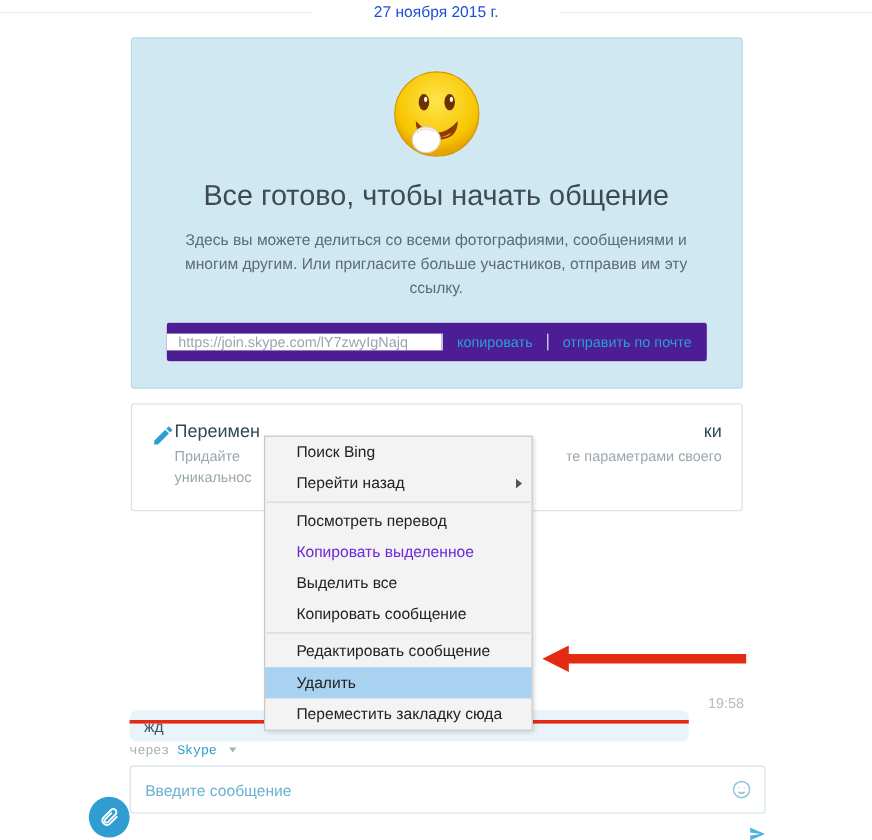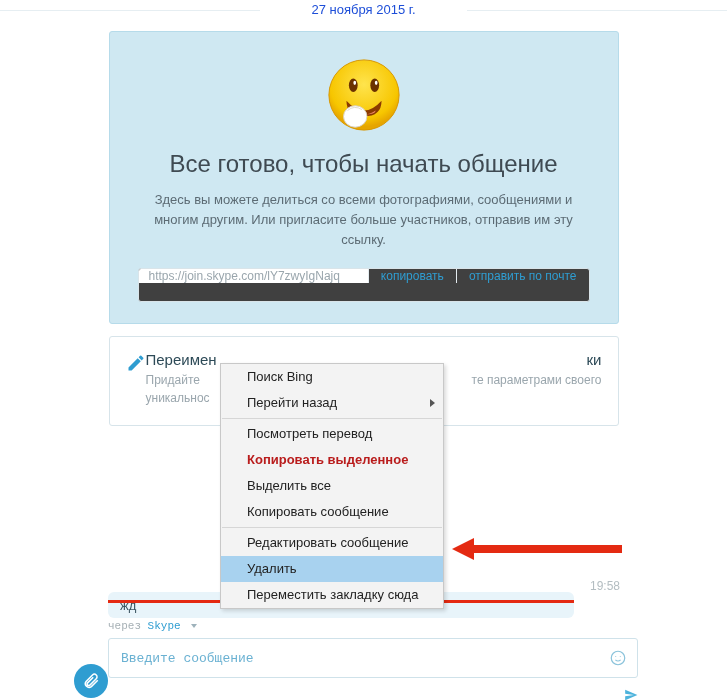--- a/index.html
+++ b/index.html
@@ -59,22 +59,22 @@
   }
   .welcome-body {
     font-size: 13px;
     line-height: 1.55;
     color: #5c6b74;
     margin-bottom: 18px;
     padding: 0 6px;
   }
   .link-bar {
     display: flex;
-    align-items: flex-start;
-    background: #404040;
+    align-items: center;
+    background: #4c1d95;
     border: 1px solid #d9e4e9;
     border-radius: 3px;
     height: 34px;
     overflow: hidden;
   }
   .link-bar input {
     flex: 1;
     border: none;
     padding: 0 10px;
     font-size: 12px;
@@ -122,21 +122,21 @@
     font-size: 13px;
     box-shadow: 2px 2px 4px rgba(0,0,0,0.15);
   }
   .cm-item {
     padding: 4px 18px 4px 26px;
     color: #222;
     cursor: default;
     position: relative;
     line-height: 18px;
   }
-  .cm-item.disabled { color: #b91c1c; font-weight: bold; }
+  .cm-item.disabled { color: #6d28d9; }
   .cm-item.has-sub::after {
     content: "";
     position: absolute;
     right: 8px; top: 50%;
     transform: translateY(-50%);
     border-style: solid;
     border-width: 4px 0 4px 5px;
     border-color: transparent transparent transparent #555;
   }
   .cm-item.highlight { background: #a8d2ef; }
@@ -225,21 +225,20 @@
     align-items: center;
     position: relative;
   }
   .composer input {
     border: none;
     outline: none;
     flex: 1;
     font-size: 13px;
     color: #1d4ed8;
     background: transparent;
-    font-family: Liberation Mono, monospace;
   }
   .composer input::placeholder { color: #6ab1d2; }
   .smile {
     position: absolute;
     right: 10px;
     top: 50%;
     transform: translateY(-50%);
     width: 18px; height: 18px;
     color: #8bc3db;
   }

